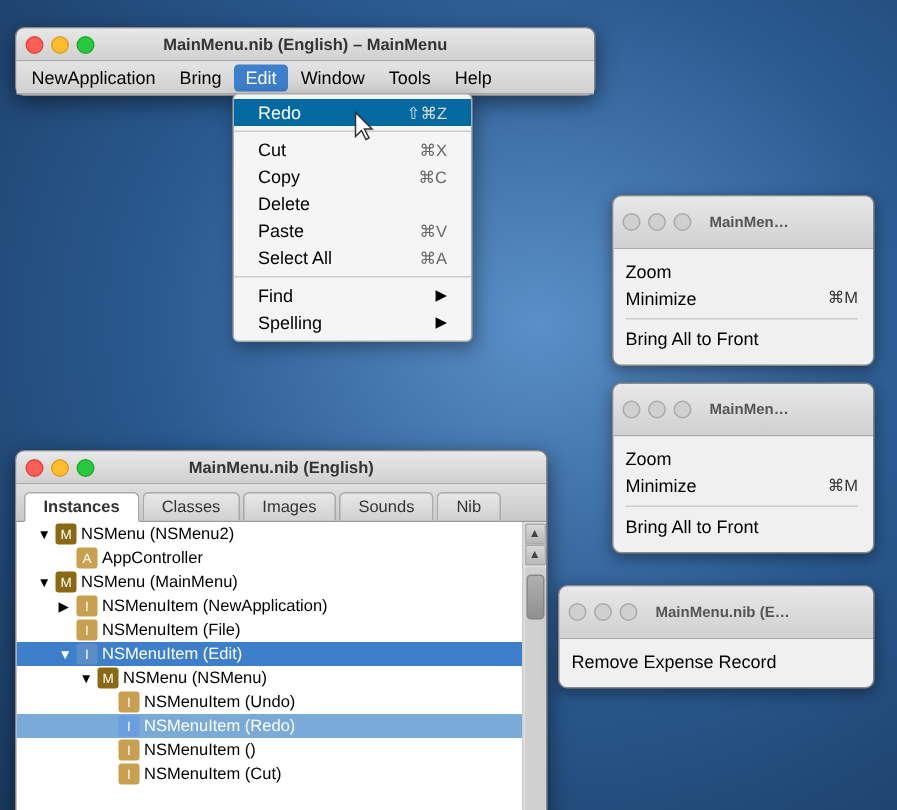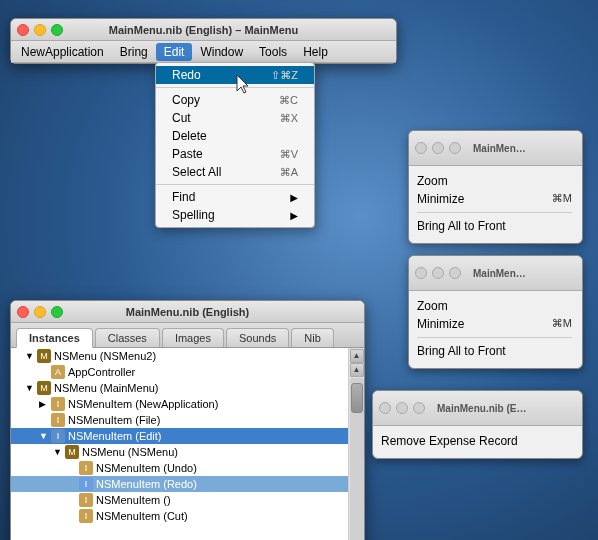--- a/index.html
+++ b/index.html
@@ -376,26 +376,26 @@
   </div>
 </div>
 
 <div class="dropdown-menu">
   <div class="dropdown-item highlighted">
     <span>Redo</span>
     <span class="shortcut cmd-symbol">⇧⌘Z</span>
   </div>
   <div class="dropdown-separator"></div>
   <div class="dropdown-item">
+    <span>Cut</span>
+    <span class="shortcut cmd-symbol">⌘X</span>
+  </div>
+  <div class="dropdown-item">
     <span>Copy</span>
     <span class="shortcut cmd-symbol">⌘C</span>
-  </div>
-  <div class="dropdown-item">
-    <span>Cut</span>
-    <span class="shortcut cmd-symbol">⌘X</span>
   </div>
   <div class="dropdown-item">
     <span>Delete</span>
   </div>
   <div class="dropdown-item">
     <span>Paste</span>
     <span class="shortcut cmd-symbol">⌘V</span>
   </div>
   <div class="dropdown-item">
     <span>Select All</span>

